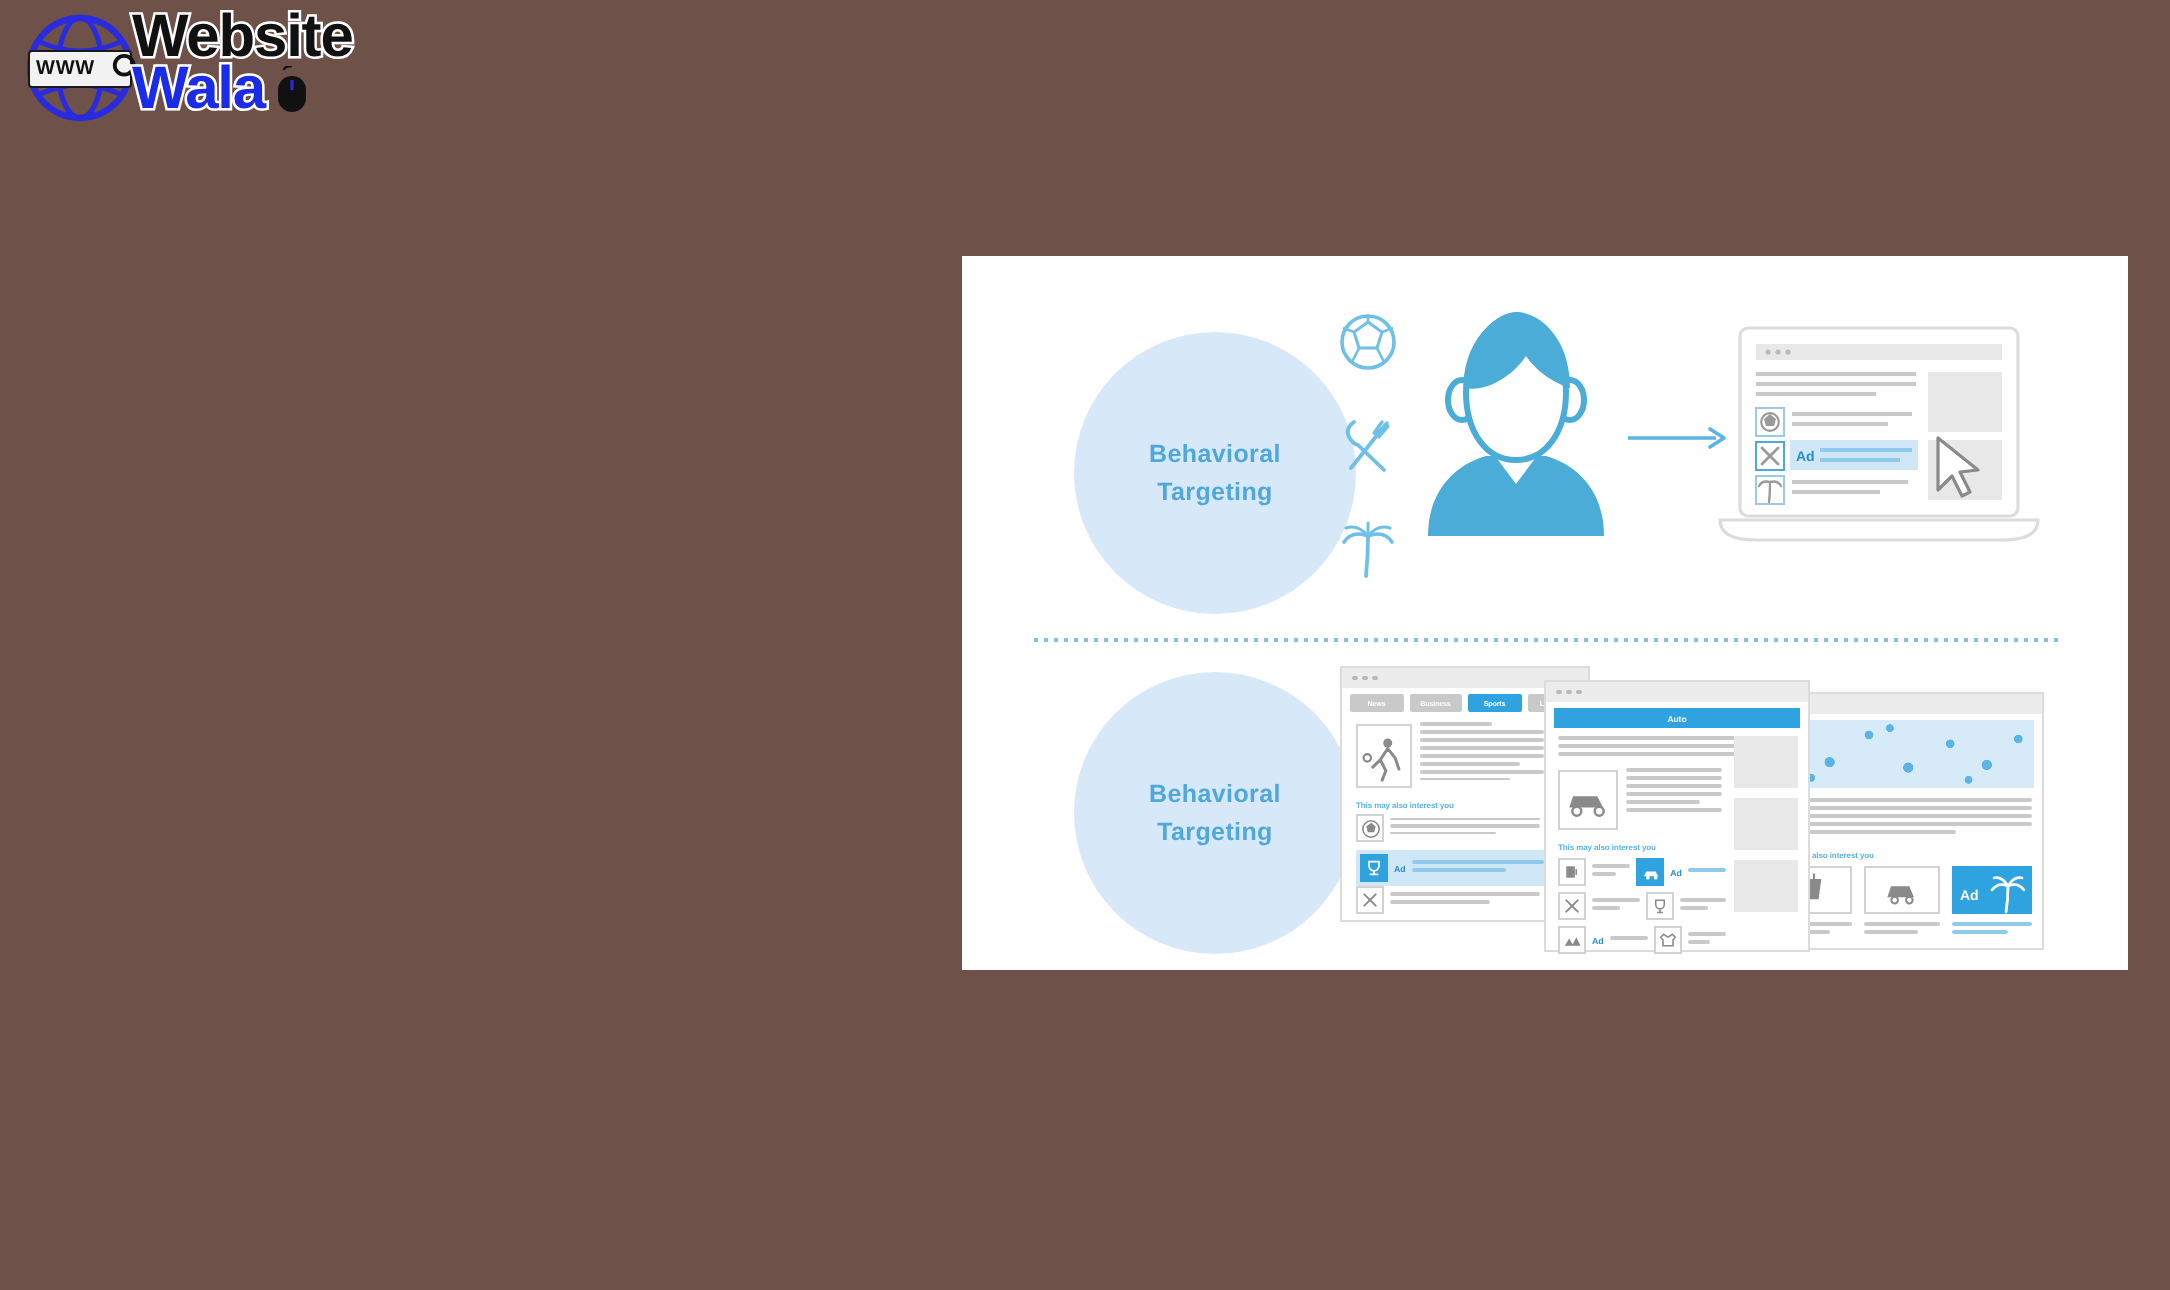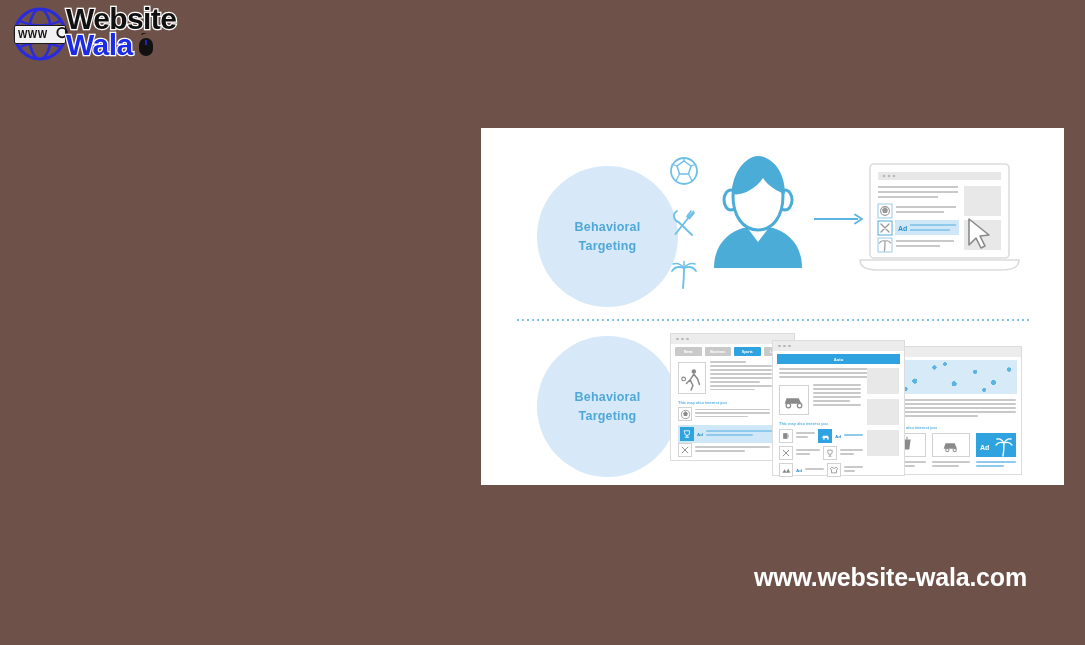--- a/index.html
+++ b/index.html
@@ -291,21 +291,20 @@
       <span class="logo-word2">Wala</span>
     </div>
     <svg class="logo-mouse" viewBox="0 0 16 24">
       <path d="M4 2 Q4 0 8 0 L8 0" fill="none" stroke="#111" stroke-width="1.2"></path>
       <rect x="1" y="5" width="14" height="18" rx="7" fill="#111"></rect>
       <line x1="8" y1="7" x2="8" y2="12" stroke="#2A2ADF" stroke-width="1.6"></line>
     </svg>
   </div>
 
 
-  <div class="footer-url">www.website-wala.com</div>
 
   <div class="card">
     <div class="card-inner">
 
       <div class="bubble bubble-behavioral">
         <span>Behavioral</span>
         <span>Targeting</span>
       </div>
 
       <div class="icon-col">

